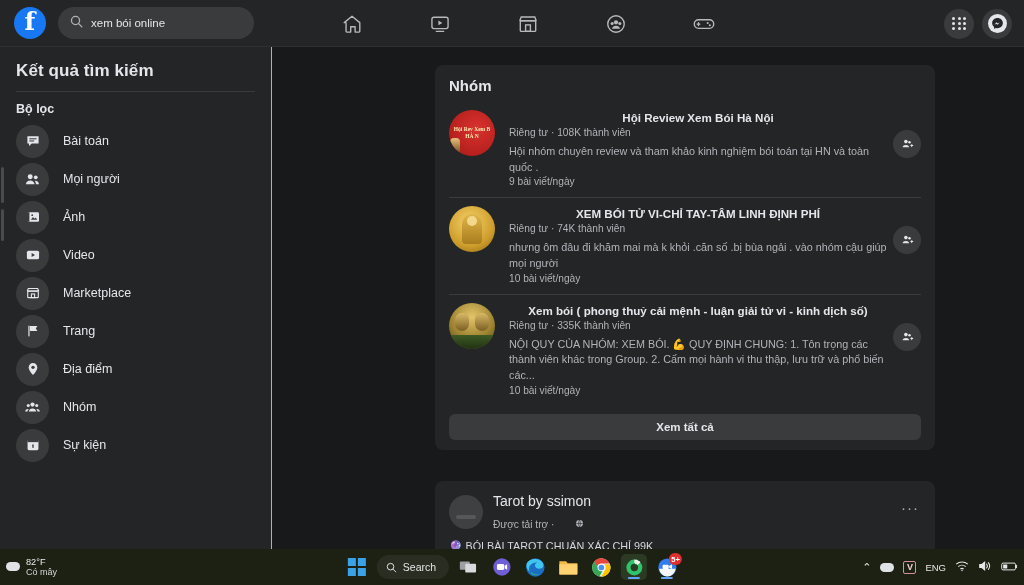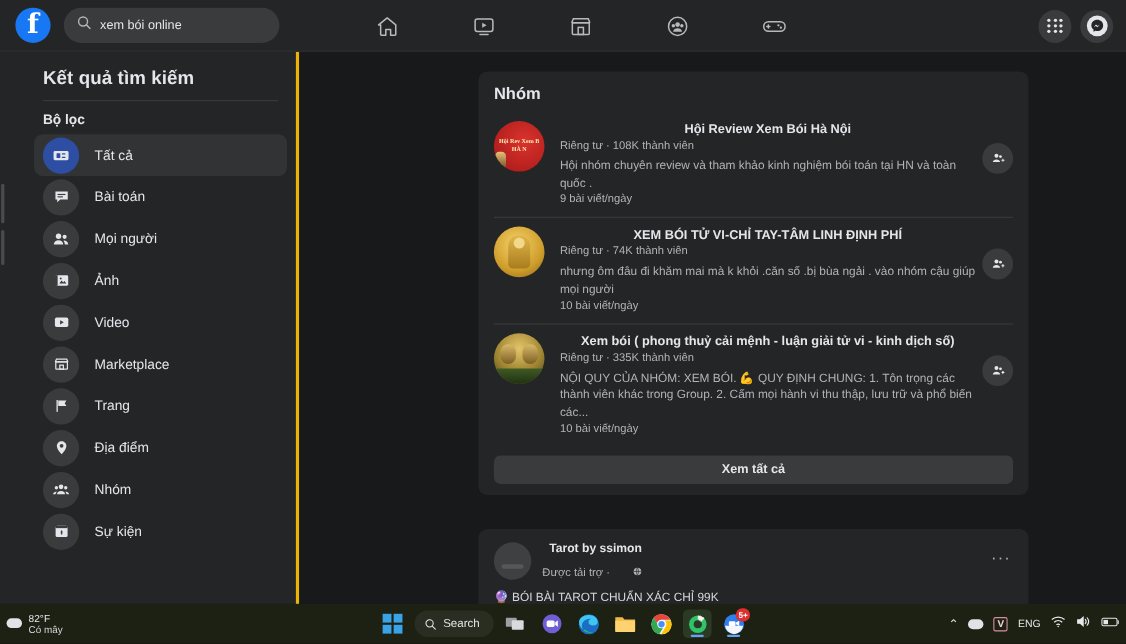--- a/index.html
+++ b/index.html
@@ -53,21 +53,21 @@
   .grid9 { display: grid; grid-template-columns: repeat(3,3px); gap: 2.4px; }
   .grid9 i { width: 3px; height: 3px; background: #e4e6eb; border-radius: 50%; display: block; }
   .msgr {
     width: 19px; height: 19px; border-radius: 50%; background: #e4e6eb;
     display: flex; align-items: center; justify-content: center;
   }
 
   
   .sidebar {
     position: absolute; top: 47px; left: 0; width: 272px; height: 502px;
-    background: #242526; border-right: 3px solid #eab308; overflow: hidden; padding-left: 23px;
+    background: #242526; border-right: 1px solid #eab308; overflow: hidden;
   }
   .side-title {
     color: #e4e6eb; font-size: 17px; font-weight: bold;
     padding: 14px 16px 10px 16px; letter-spacing: .1px;
   }
   .side-rule { height: 1px; background: #3a3b3c; margin: 0 16px 8px 16px; }
   .side-sub { color: #e4e6eb; font-size: 12.5px; font-weight: bold; padding: 2px 16px 6px 16px; }
   .side-item {
     display: flex; align-items: center; height: 38px;
     margin: 0 8px; padding: 0 8px; border-radius: 8px; cursor: pointer;
@@ -125,21 +125,21 @@
   #sponsor-card { top: 434px; padding: 10px 0 0 0; height: 120px; }
   .sp-head { display: flex; align-items: center; padding: 2px 14px 0 14px; position: relative; }
   .sp-avatar {
     width: 34px; height: 34px; border-radius: 50%; background: #3f4042;
     margin-right: 10px; flex: 0 0 auto; position: relative; overflow: hidden;
   }
   .sp-avatar::after {
     content: ""; position: absolute; left: 7px; top: 20px; width: 20px; height: 4px;
     background: #55575a; border-radius: 2px;
   }
-  .sp-name { color: #e4e6eb; font-size: 11px; font-weight: bold; text-align: right; }
+  .sp-name { color: #e4e6eb; font-size: 14px; font-weight: normal; }
   .sp-meta { color: #b0b3b8; font-size: 10.2px; margin-top: 10px; display: flex; align-items: flex-end; gap: 20px; }
   .sp-dots { position: absolute; right: 16px; top: 8px; color: #b0b3b8; font-size: 15px; letter-spacing: 1px; cursor: pointer; }
   .sp-body { padding: 8px 14px 0 14px; }
   .sp-line { color: #d6d8db; font-size: 10.8px; line-height: 1.62; white-space: nowrap; overflow: hidden; }
   .em { margin-right: 3px; }
 
   
   .taskbar {
     position: absolute; bottom: 0; left: 0; width: 1024px; height: 36px;
     background: #1d2114; display: flex; align-items: center;
@@ -266,31 +266,20 @@
         </span>
       </div>
     </div>
   </div>
 
   <div class="sidebar">
     <div class="side-title">Kết quả tìm kiếm</div>
     <div class="side-rule"></div>
     <div class="side-sub">Bộ lọc</div>
 
-    <div class="side-item active">
-      <span class="side-ico">
-        <svg width="17" height="17" viewBox="0 0 20 20" fill="#e4e6eb">
-          <rect x="2" y="5" width="16" height="10" rx="1.6"></rect>
-          <rect x="5.2" y="7.4" width="4" height="5.2" rx=".6" fill="#2d4ea2"></rect>
-          <rect x="10.8" y="7.4" width="4" height="1.3" rx=".5" fill="#2d4ea2"></rect>
-          <rect x="10.8" y="11.3" width="4" height="1.3" rx=".5" fill="#2d4ea2"></rect>
-        </svg>
-      </span>
-      <span class="side-label">Tất cả</span>
-    </div>
 
     <div class="side-item">
       <span class="side-ico">
         <svg width="16" height="16" viewBox="0 0 20 20" fill="#e4e6eb">
           <path d="M3 4h14v9H8.5L5 16.2V13H3z"></path>
           <rect x="5.4" y="6.6" width="9" height="1.3" fill="#3a3b3c"></rect>
           <rect x="5.4" y="9.3" width="6" height="1.3" fill="#3a3b3c"></rect>
         </svg>
       </span>
       <span class="side-label">Bài toán</span>

